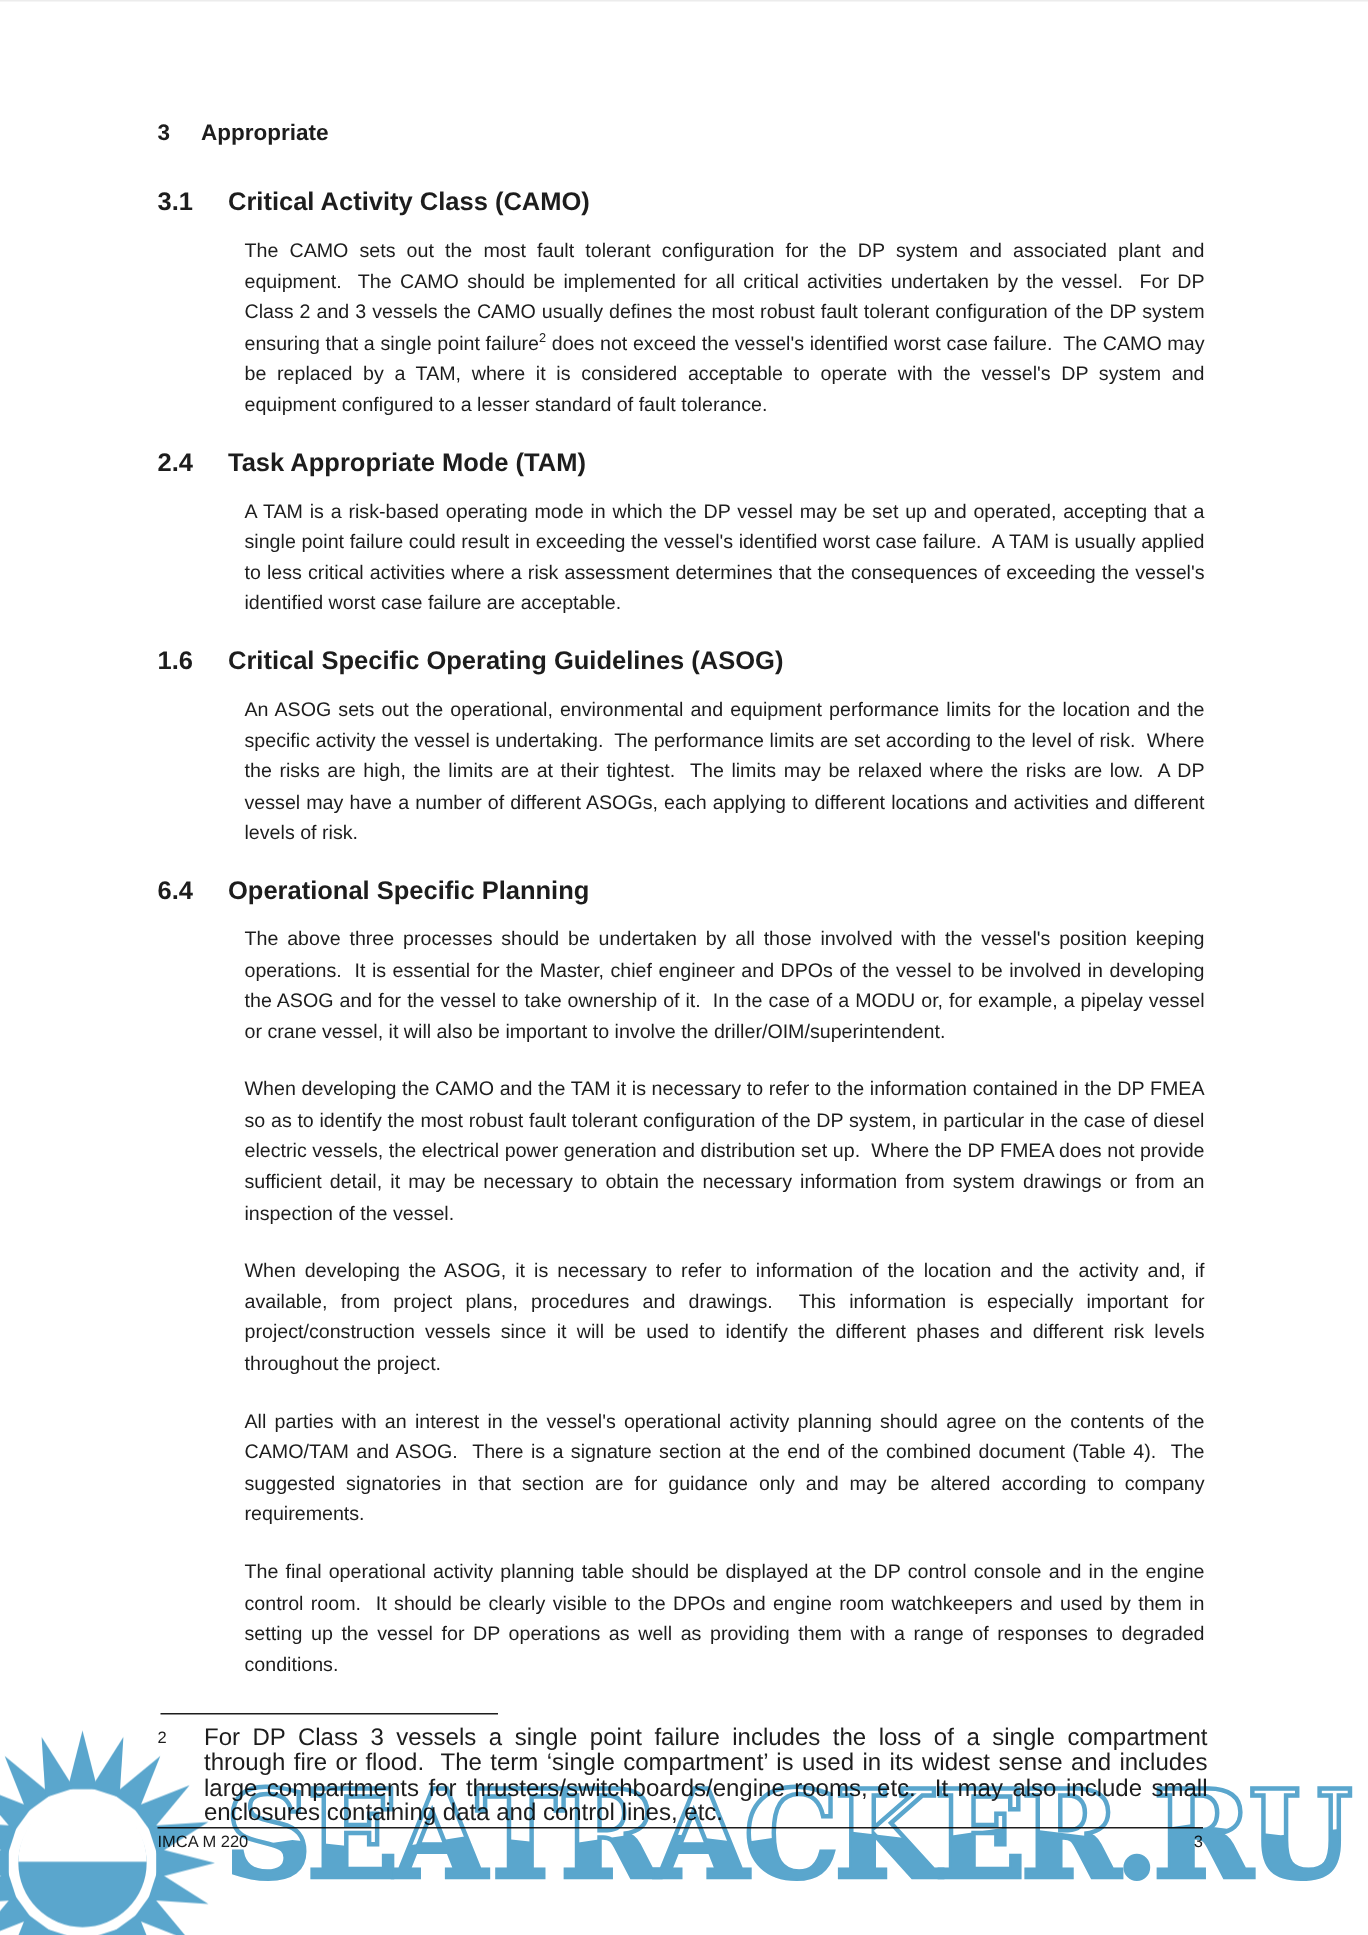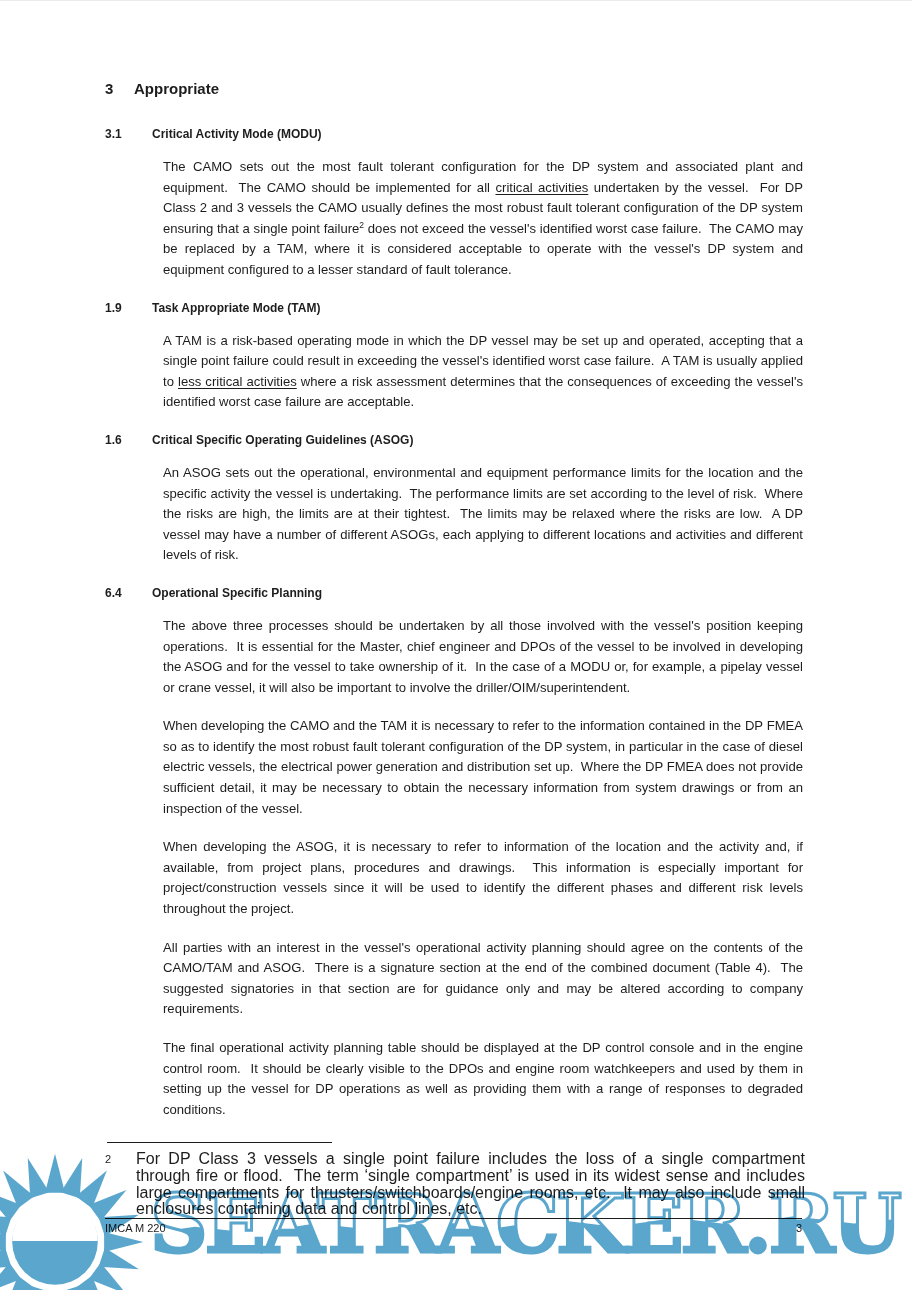--- a/index.html
+++ b/index.html
@@ -5,27 +5,27 @@
   html,body{margin:0;padding:0;background:#fff;}
   .page{
     position:relative;width:912px;height:1290px;background:#ffffff;
     overflow:hidden;color:#1d1d1d;
     font-family:"Liberation Sans",sans-serif;
     border-top:1px solid #ececec;
   }
   .content{position:absolute;left:105px;top:78px;width:698px;}
   .h1-row{display:flex;font-weight:bold;font-size:15px;line-height:20px;margin:0 0 26px 0;}
   .h1-row .hnum{width:29px;flex:none;}
-  .sec-h{display:flex;font-weight:bold;font-size:12px;line-height:19px;margin:14px 0 13px 0;}
+  .sec-h{display:flex;font-weight:bold;font-size:17px;line-height:19px;margin:14px 0 13px 0;}
   .sec-h .hnum{width:47px;flex:none;}
   p.body{
     margin:0 0 18px 58px;font-size:13.1px;line-height:20.6px;
     text-align:justify;white-space:pre-wrap;
   }
-  p.body .u{text-decoration:underline;text-underline-offset:2px;}
+  p.body .u{text-underline-offset:2px;}
   p.body sup{font-size:8.5px;line-height:0;vertical-align:5px;}
   .footnote{position:absolute;left:105px;top:1141px;width:700px;}
   .fn-rule{width:225px;border-top:1.4px solid #1d1d1d;margin:0 0 8px 2px;}
   .fn-row{display:flex;}
   .fn-num{width:31px;flex:none;font-size:11px;line-height:16.8px;}
   .fn-text{flex:1;margin:0;font-size:16px;line-height:16.8px;text-align:justify;white-space:pre-wrap;}
   .footer{position:absolute;left:105px;top:1217px;width:697px;}
   .footer-rule{border-top:1.6px solid #1d1d1d;}
   .footer-row{display:flex;justify-content:space-between;padding-top:3px;font-size:11px;}
   
@@ -49,28 +49,28 @@
   <div class="content">
 
     <div class="h1-row">
       <span class="hnum">3</span>
       <span class="htitle">Appropriate</span>
     </div>
 
     <section>
       <div class="sec-h">
         <span class="hnum">3.1</span>
-        <span class="htitle">Critical Activity Mode (MODU)</span>
+        <span class="htitle">Critical Activity Class (CAMO)</span>
       </div>
       <p class="body"><span>The CAMO sets out the most fault tolerant configuration for the DP system and associated plant and equipment.  The CAMO should be implemented for all </span><span class="u">critical activities</span><span> undertaken by the vessel.  For DP Class 2 and 3 vessels the CAMO usually defines the most robust fault tolerant configuration of the DP system ensuring that a single point failure</span><sup>2</sup><span> does not exceed the vessel's identified worst case failure.  The CAMO may be replaced by a TAM, where it is considered acceptable to operate with the vessel's DP system and equipment configured to a lesser standard of fault tolerance.</span></p>
     </section>
 
     <section>
       <div class="sec-h">
-        <span class="hnum">1.9</span>
+        <span class="hnum">2.4</span>
         <span class="htitle">Task Appropriate Mode (TAM)</span>
       </div>
       <p class="body"><span>A TAM is a risk-based operating mode in which the DP vessel may be set up and operated, accepting that a single point failure could result in exceeding the vessel's identified worst case failure.  A TAM is usually applied to </span><span class="u">less critical activities</span><span> where a risk assessment determines that the consequences of exceeding the vessel's identified worst case failure are acceptable.</span></p>
     </section>
 
     <section>
       <div class="sec-h">
         <span class="hnum">1.6</span>
         <span class="htitle">Critical Specific Operating Guidelines (ASOG)</span>
       </div>

